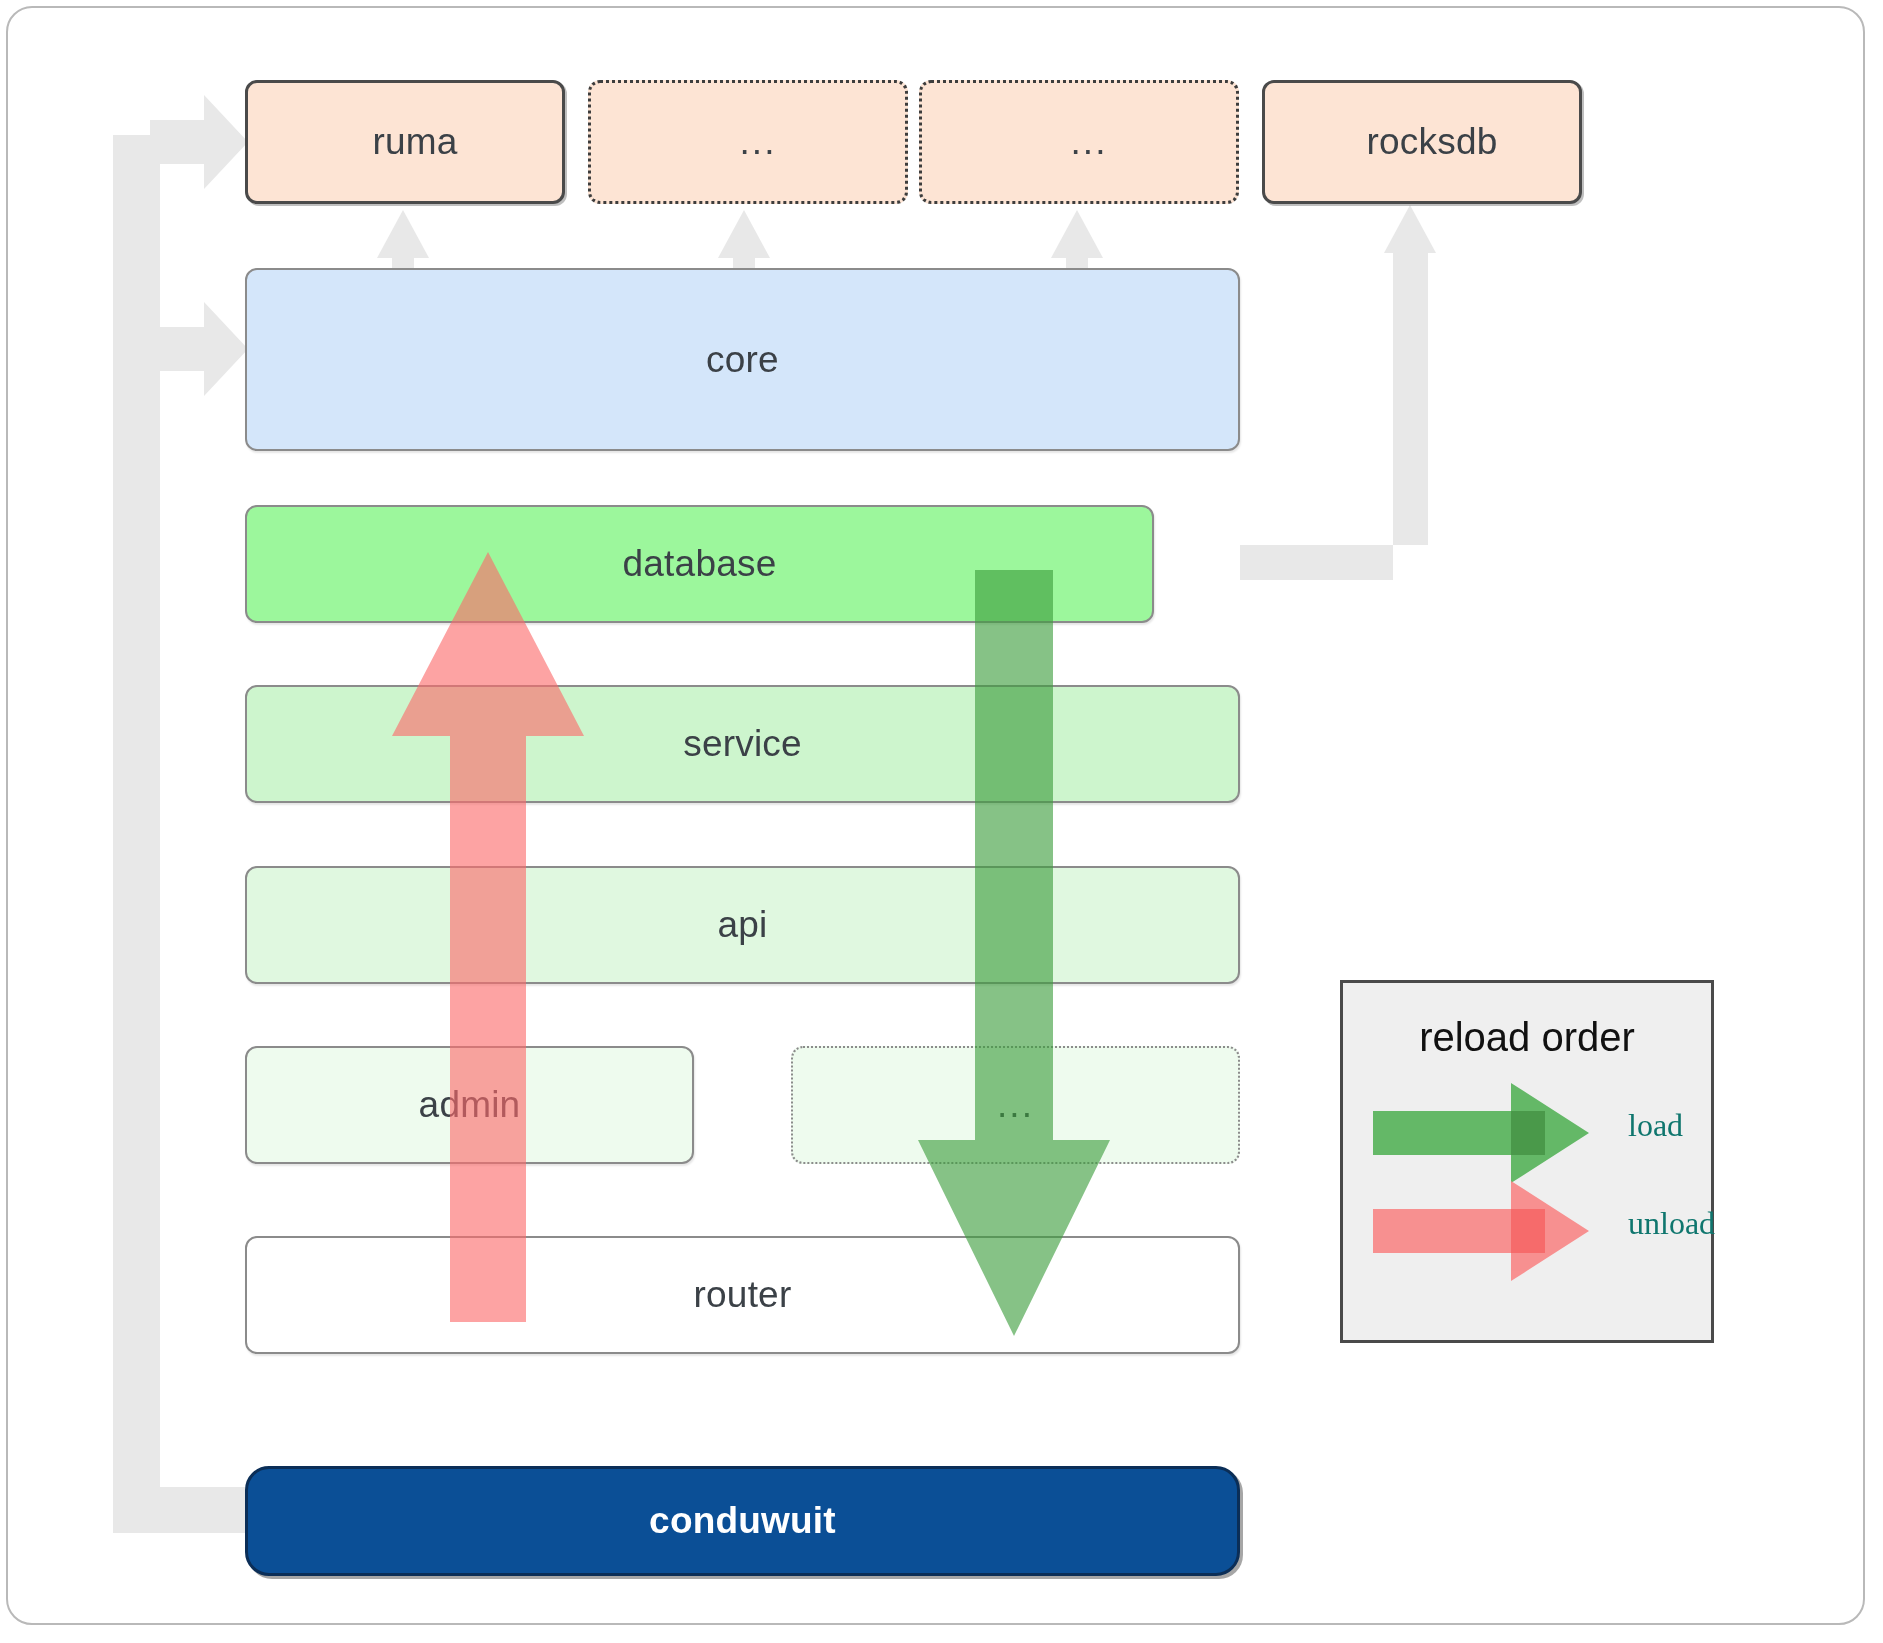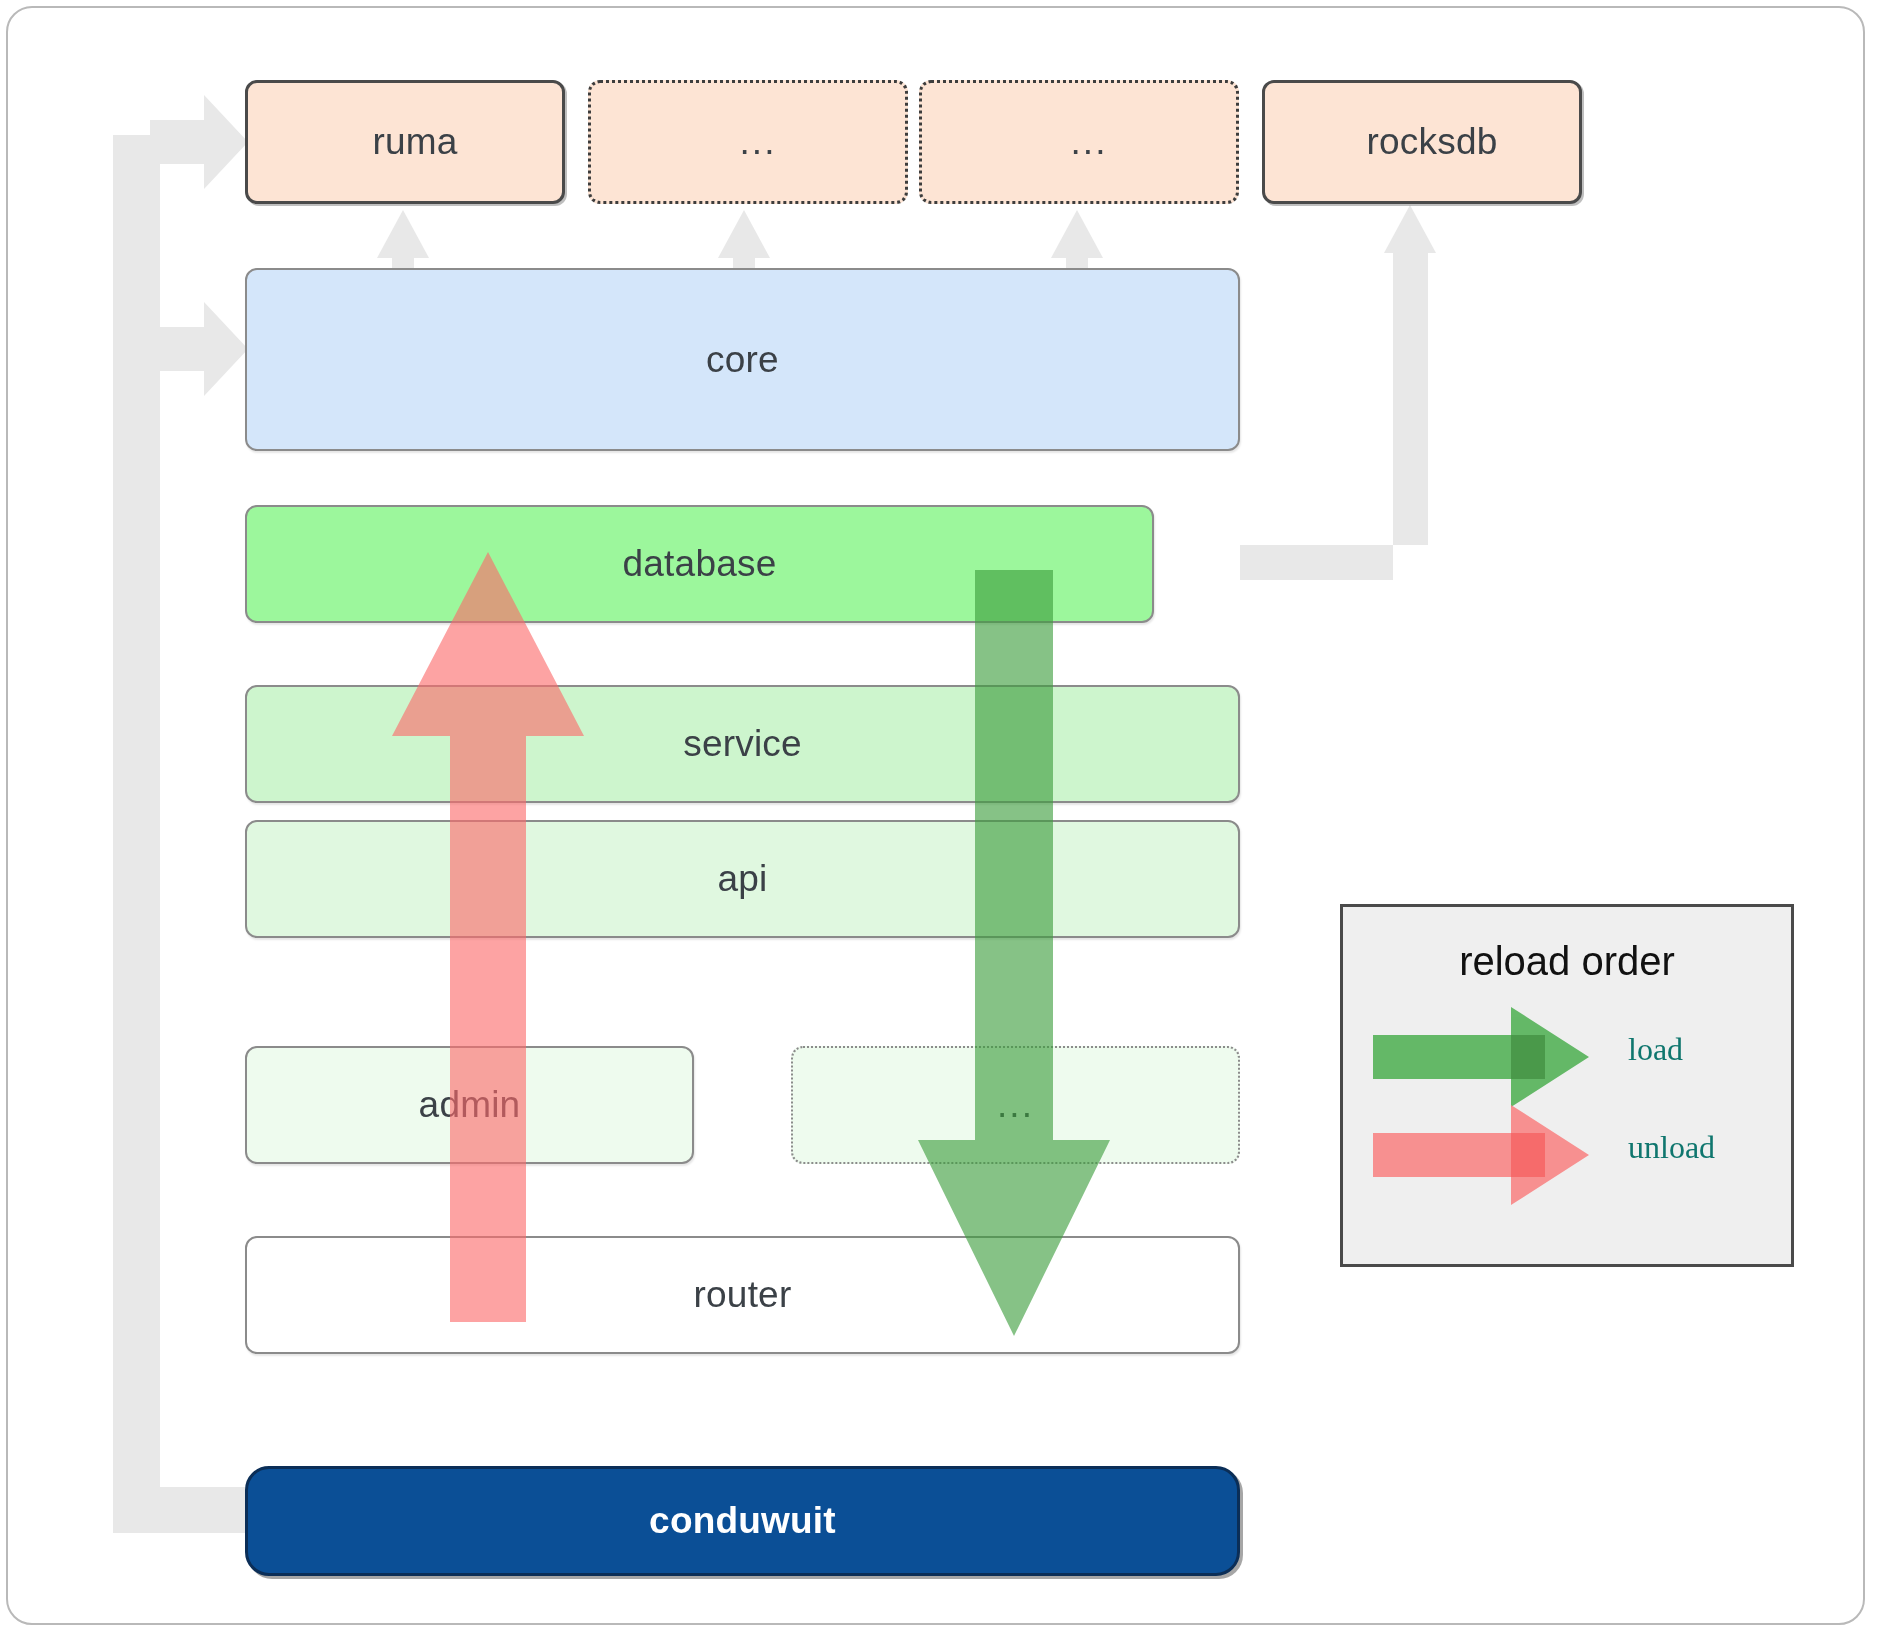--- a/index.html
+++ b/index.html
@@ -168,21 +168,21 @@
   </div>
 
   <div class="node layer" style="left:245px; top:505px; width:909px; height:118px; background:#9cf79c;">
     <span class="lbl">database</span>
   </div>
 
   <div class="node layer" style="left:245px; top:685px; width:995px; height:118px; background:#cdf5cd;">
     <span class="lbl">service</span>
   </div>
 
-  <div class="node layer" style="left:245px; top:820px; width:995px; height:118px; background:#e0f8e0;">
+  <div class="node layer" style="left:245px; top:866px; width:995px; height:118px; background:#e0f8e0;">
     <span class="lbl">api</span>
   </div>
 
   <div class="node layer" style="left:245px; top:1046px; width:449px; height:118px; background:#eefbee;">
     <span class="lbl">admin</span>
   </div>
 
   <div class="node layer dotted" style="left:791px; top:1046px; width:449px; height:118px; background:#eefbee;">
     <span class="lbl dots">...</span>
   </div>
@@ -199,21 +199,21 @@
 
     <g opacity="0.62">
       <path d="M450,1322 L450,736 L392,736 L488,552 L584,736 L526,736 L526,1322 Z" fill="#fb6a6a"></path>
     </g>
 
     <g opacity="0.62">
       <path d="M975,570 L975,1140 L918,1140 L1014,1336 L1110,1140 L1053,1140 L1053,570 Z" fill="#3c9c3c"></path>
     </g>
   </svg>
 
-  <div class="legend" style="left:1340px; top:904px; width:454px; height:363px;">
+  <div class="legend" style="left:1340px; top:980px; width:374px; height:363px;">
     <div class="legend-title">reload order</div>
 
     <svg width="470" height="363" style="position:absolute;left:0;top:0;" viewBox="0 0 470 363">
       <g opacity="0.85">
         <path d="M30,128 L168,128 L168,100 L246,150 L168,200 L168,172 L30,172 Z" fill="#4caf50"></path>
         <rect x="168" y="128" width="34" height="44" fill="#2e8b2e"></rect>
       </g>
       <g opacity="0.85">
         <path d="M30,226 L168,226 L168,198 L246,248 L168,298 L168,270 L30,270 Z" fill="#f98080"></path>
         <rect x="168" y="226" width="34" height="44" fill="#f85555"></rect>

